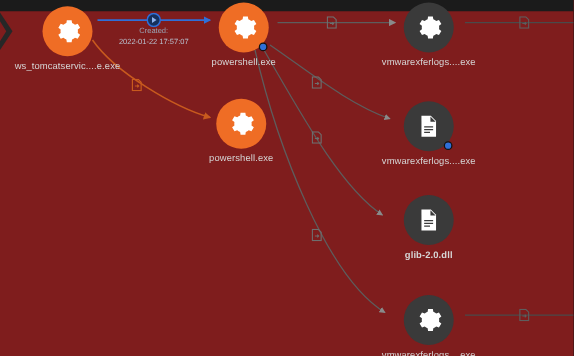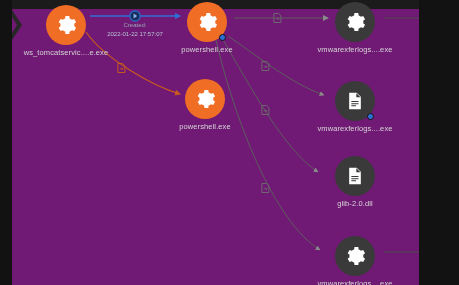--- a/index.html
+++ b/index.html
@@ -6,25 +6,24 @@
   html, body {
     margin: 0;
     padding: 0;
     background: #121212;
   }
   body {
     font-family: "Liberation Sans", sans-serif;
   }
   #canvas {
     position: relative;
-    width: 407px;
+    width: 459px;
     height: 285px;
-    background: #701a75;
+    background: #7f1d1d;
     overflow: hidden;
-    margin-left: 12px;
   }
   #topstrip {
     position: absolute;
     left: 0; top: 0;
     width: 459px; height: 9px;
     background: #1b1b1b;
   }
   #edges {
     position: absolute;
     left: 0; top: 0;
@@ -228,21 +227,21 @@
       <svg width="20" height="20" viewBox="0 0 24 24">
         <path fill="#ffffff" d="M5 2h9l5 5v15H5z"></path>
         <path fill="#3a3a3a" d="M13.6 2.6v5h5z"></path>
         <path fill="#3a3a3a" d="M7.6 12h8.6v1.2H7.6zm0 2.6h8.6v1.2H7.6zm0 2.6h5.6v1.2H7.6z"></path>
       </svg>
       <span class="badge-dot"></span>
     </div>
     <div class="node-label">vmwarexferlogs....exe</div>
   </div>
 
-  <div class="node" style="left:343px; top:156px;">
+  <div class="node" style="left:343px; top:156px;font-weight:bold;">
     <div class="node-circle file">
       <svg width="20" height="20" viewBox="0 0 24 24">
         <path fill="#ffffff" d="M5 2h9l5 5v15H5z"></path>
         <path fill="#3a3a3a" d="M13.6 2.6v5h5z"></path>
         <path fill="#3a3a3a" d="M7.6 12h8.6v1.2H7.6zm0 2.6h8.6v1.2H7.6zm0 2.6h5.6v1.2H7.6z"></path>
       </svg>
     </div>
     <div class="node-label">glib-2.0.dll</div>
   </div>
 

